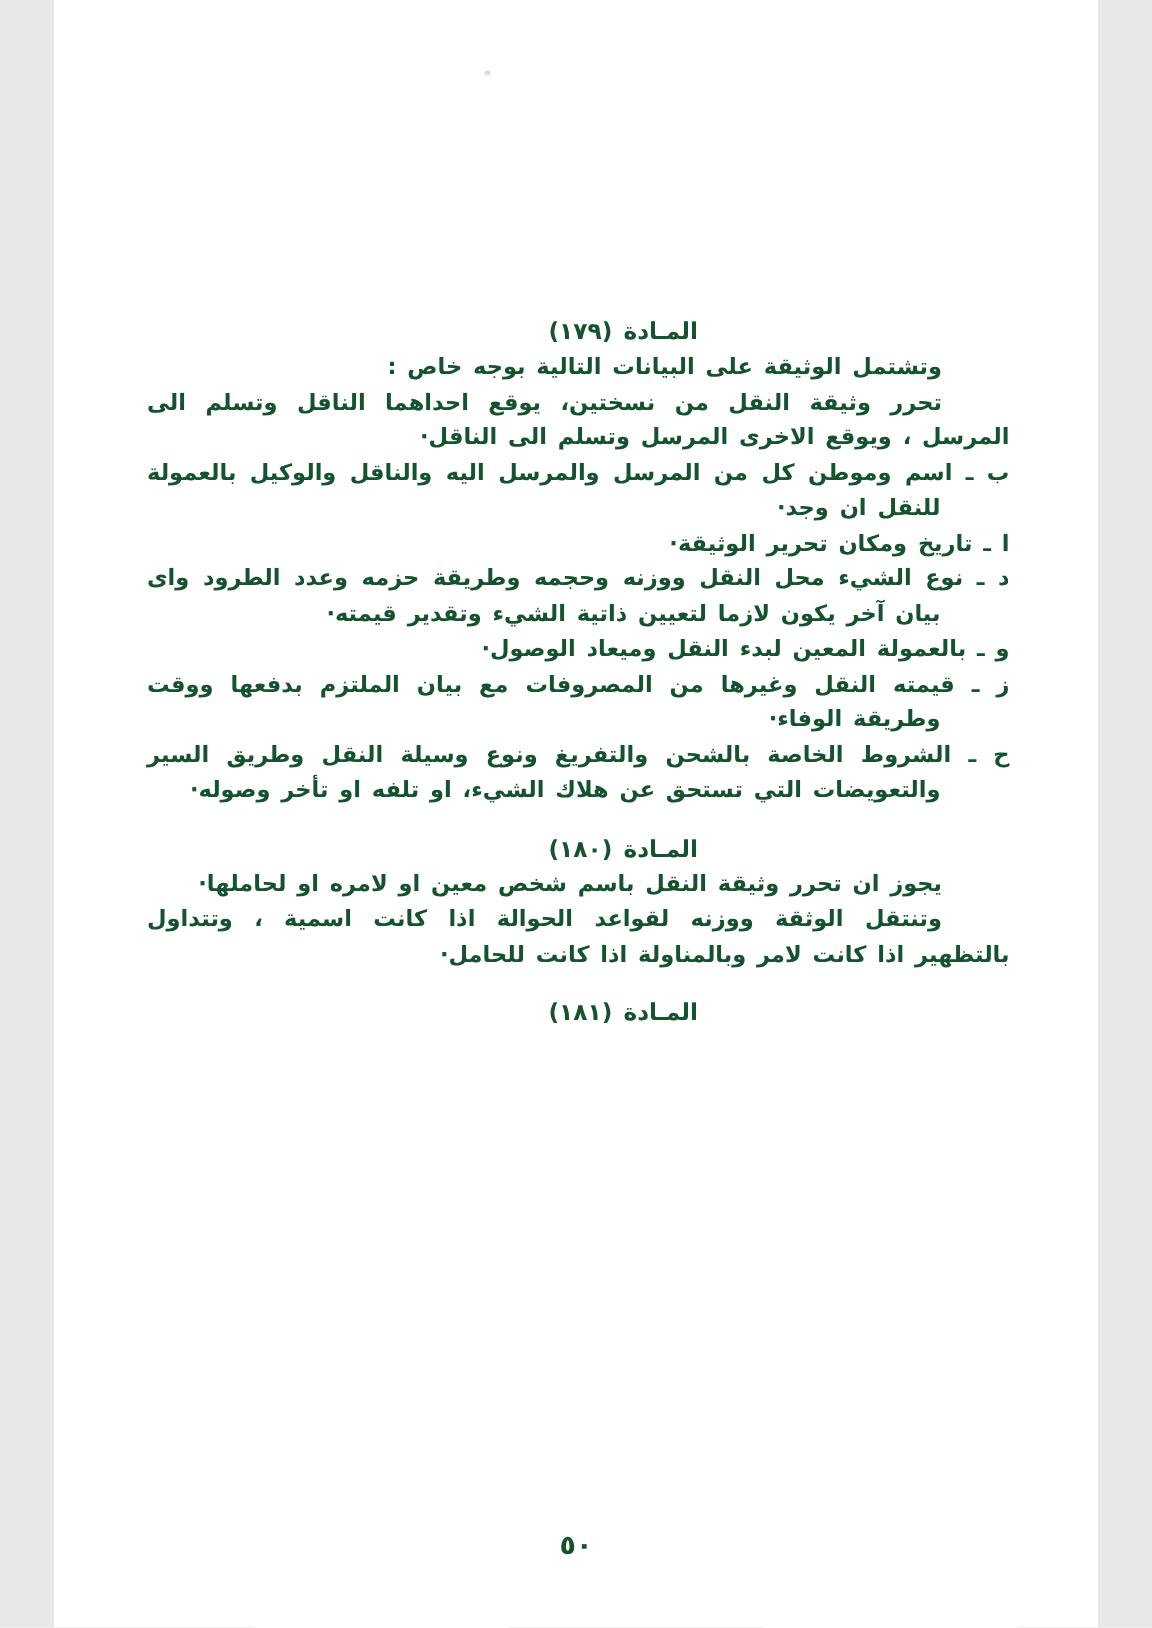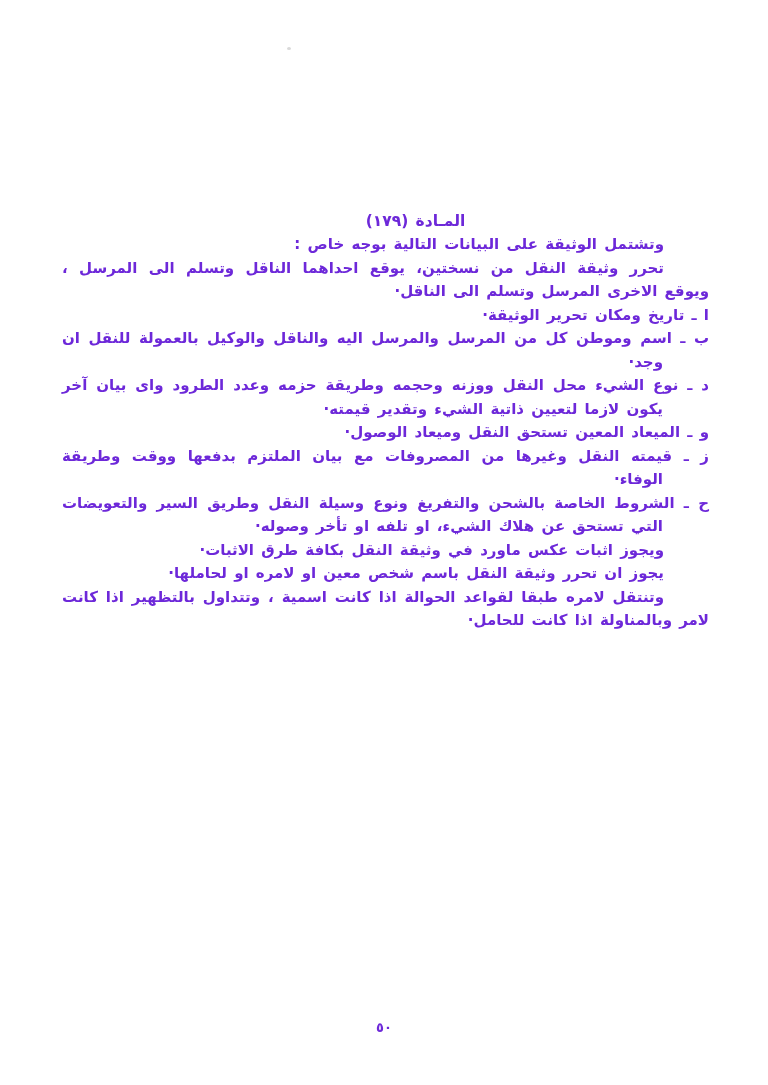--- a/index.html
+++ b/index.html
@@ -2,29 +2,30 @@
 <html lang="ar"><head>
 <meta charset="utf-8">
 <style>
   html, body {
     margin: 0;
     padding: 0;
     background: #e8e8e8;
   }
   .page {
     position: relative;
-    width: 768px;
+    width: 672px;
     height: 1085px;
     margin: 0 auto;
     background: #ffffff;
     overflow: hidden;
     font-family: "DejaVu Sans", sans-serif;
     font-weight: 700;
-    color: #6d28d9;
+    color: #14532d;
     direction: rtl;
+    padding-left: 24px;
   }
   .scan-speck {
     position: absolute;
     top: 47px;
     left: 287px;
     width: 4px;
     height: 3px;
     background: #d9d9d9;
     border-radius: 50%;
   }
@@ -59,46 +60,47 @@
     margin: 0;
     padding-right: 46px;
     text-indent: -46px;
   }
   .page-number {
     position: absolute;
     top: 1020px;
     left: 0;
     right: 0;
     text-align: center;
-    font-size: 13px;
+    font-size: 18px;
     font-weight: 700;
     letter-spacing: 3px;
   }
 </style>
 </head>
 <body>
 
 <div class="page">
   <div class="scan-speck"></div>
 
   <div class="content">
 
     <h2 class="article-heading">المـادة (١٧٩)</h2>
     <p class="para">وتشتمل الوثيقة على البيانات التالية بوجه خاص :</p>
     <p class="para">تحرر وثيقة النقل من نسختين، يوقع احداهما الناقل وتسلم الى المرسل ، ويوقع الاخرى المرسل وتسلم الى الناقل·</p>
 
+    <div class="item">ب ـ اسم وموطن كل من المرسل والمرسل اليه والناقل والوكيل بالعمولة للنقل ان وجد·</div>
     <div class="item">ا ـ تاريخ ومكان تحرير الوثيقة·</div>
-    <div class="item">ب ـ اسم وموطن كل من المرسل والمرسل اليه والناقل والوكيل بالعمولة للنقل ان وجد·</div>
     <div class="item">د ـ نوع الشيء محل النقل ووزنه وحجمه وطريقة حزمه وعدد الطرود واى بيان آخر يكون لازما لتعيين ذاتية الشيء وتقدير قيمته·</div>
-    <div class="item">و ـ الميعاد المعين تستحق النقل وميعاد الوصول·</div>
+    <div class="item">و ـ بالعمولة المعين لبدء النقل وميعاد الوصول·</div>
     <div class="item">ز ـ قيمته النقل وغيرها من المصروفات مع بيان الملتزم بدفعها ووقت وطريقة الوفاء·</div>
     <div class="item">ح ـ الشروط الخاصة بالشحن والتفريغ ونوع وسيلة النقل وطريق السير والتعويضات التي تستحق عن هلاك الشيء، او تلفه او تأخر وصوله·</div>
 
-    <p class="para">ويجوز اثبات عكس ماورد في وثيقة النقل بكافة طرق الاثبات·</p>
 
+    <h2 class="article-heading spaced">المـادة (١٨٠)</h2>
     <p class="para">يجوز ان تحرر وثيقة النقل باسم شخص معين او لامره او لحاملها·</p>
-    <p class="para">وتنتقل لامره طبقا لقواعد الحوالة اذا كانت اسمية ، وتتداول بالتظهير اذا كانت لامر وبالمناولة اذا كانت للحامل·</p>
+    <p class="para">وتنتقل الوثقة ووزنه لقواعد الحوالة اذا كانت اسمية ، وتتداول بالتظهير اذا كانت لامر وبالمناولة اذا كانت للحامل·</p>
 
+    <h2 class="article-heading spaced">المـادة (١٨١)</h2>
 
   </div>
 
   <div class="page-number">٥٠</div>
 </div>
 
 </body></html>

